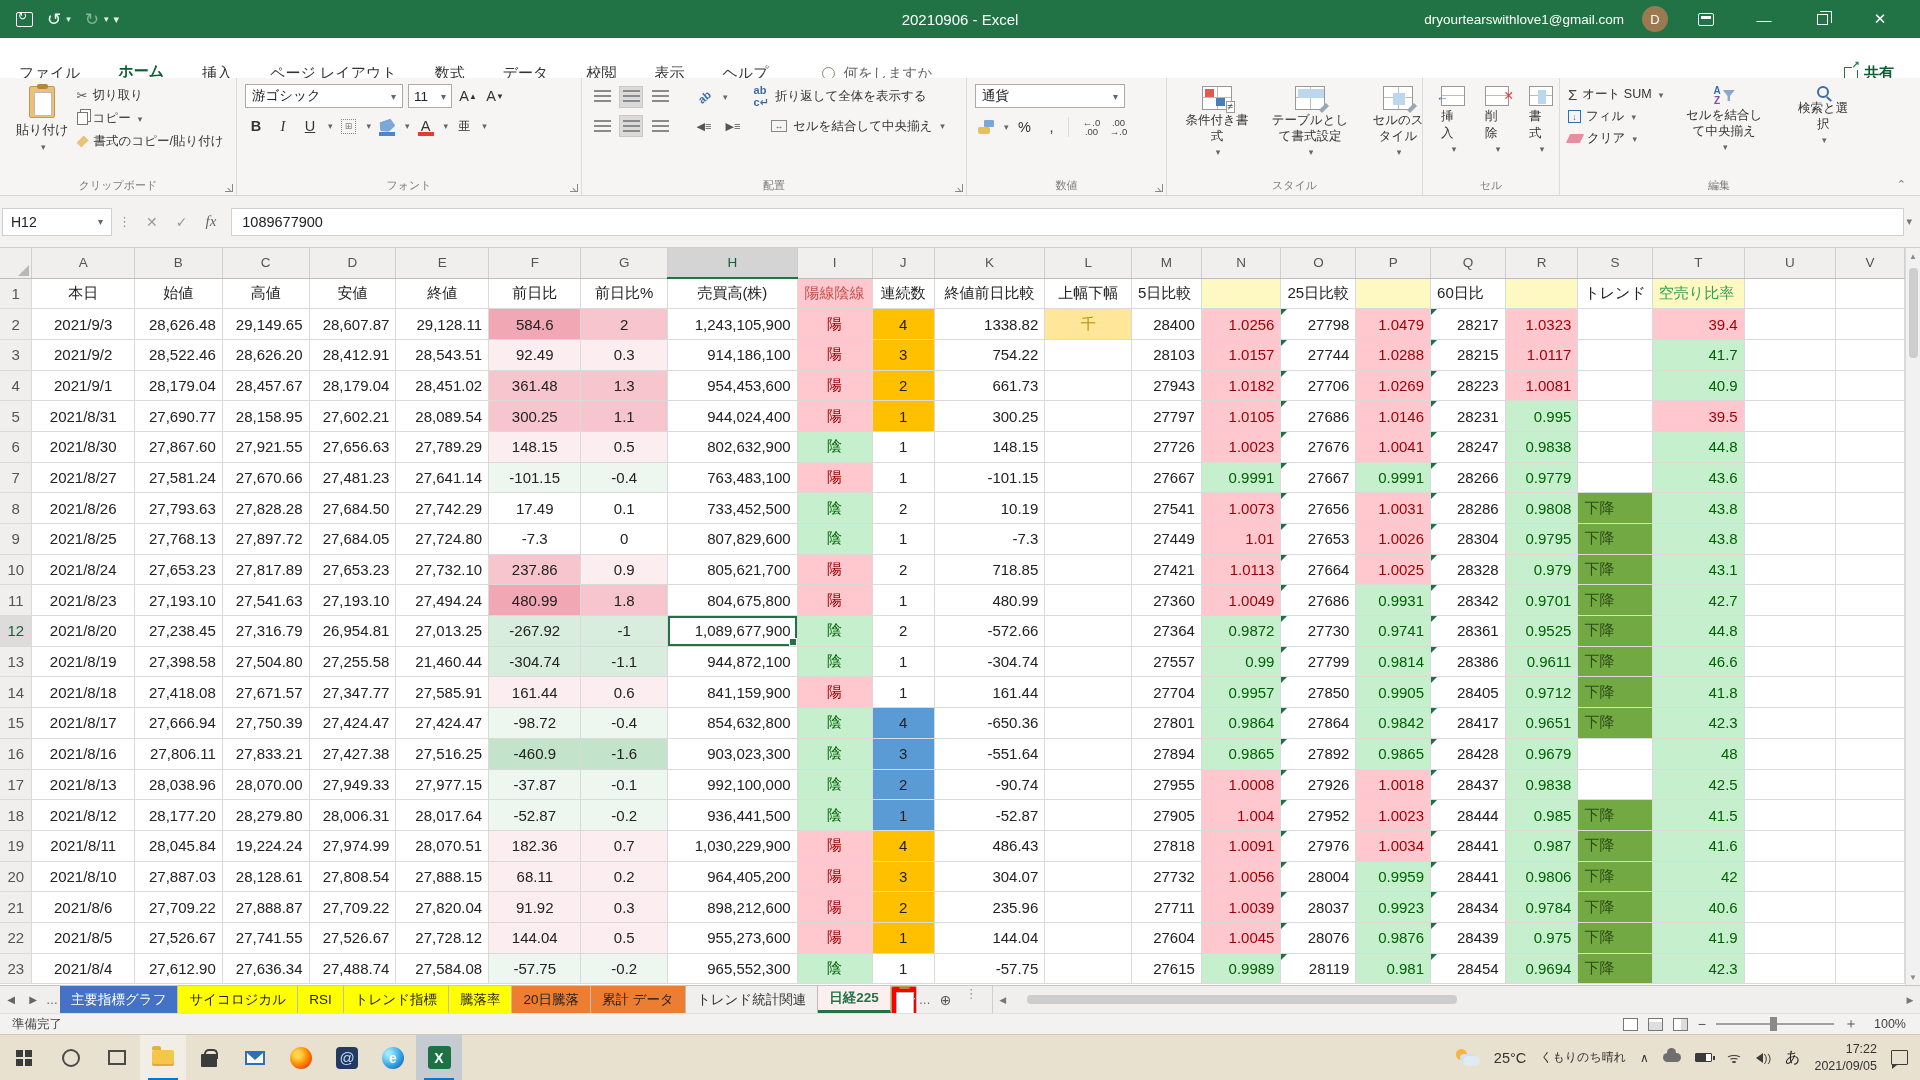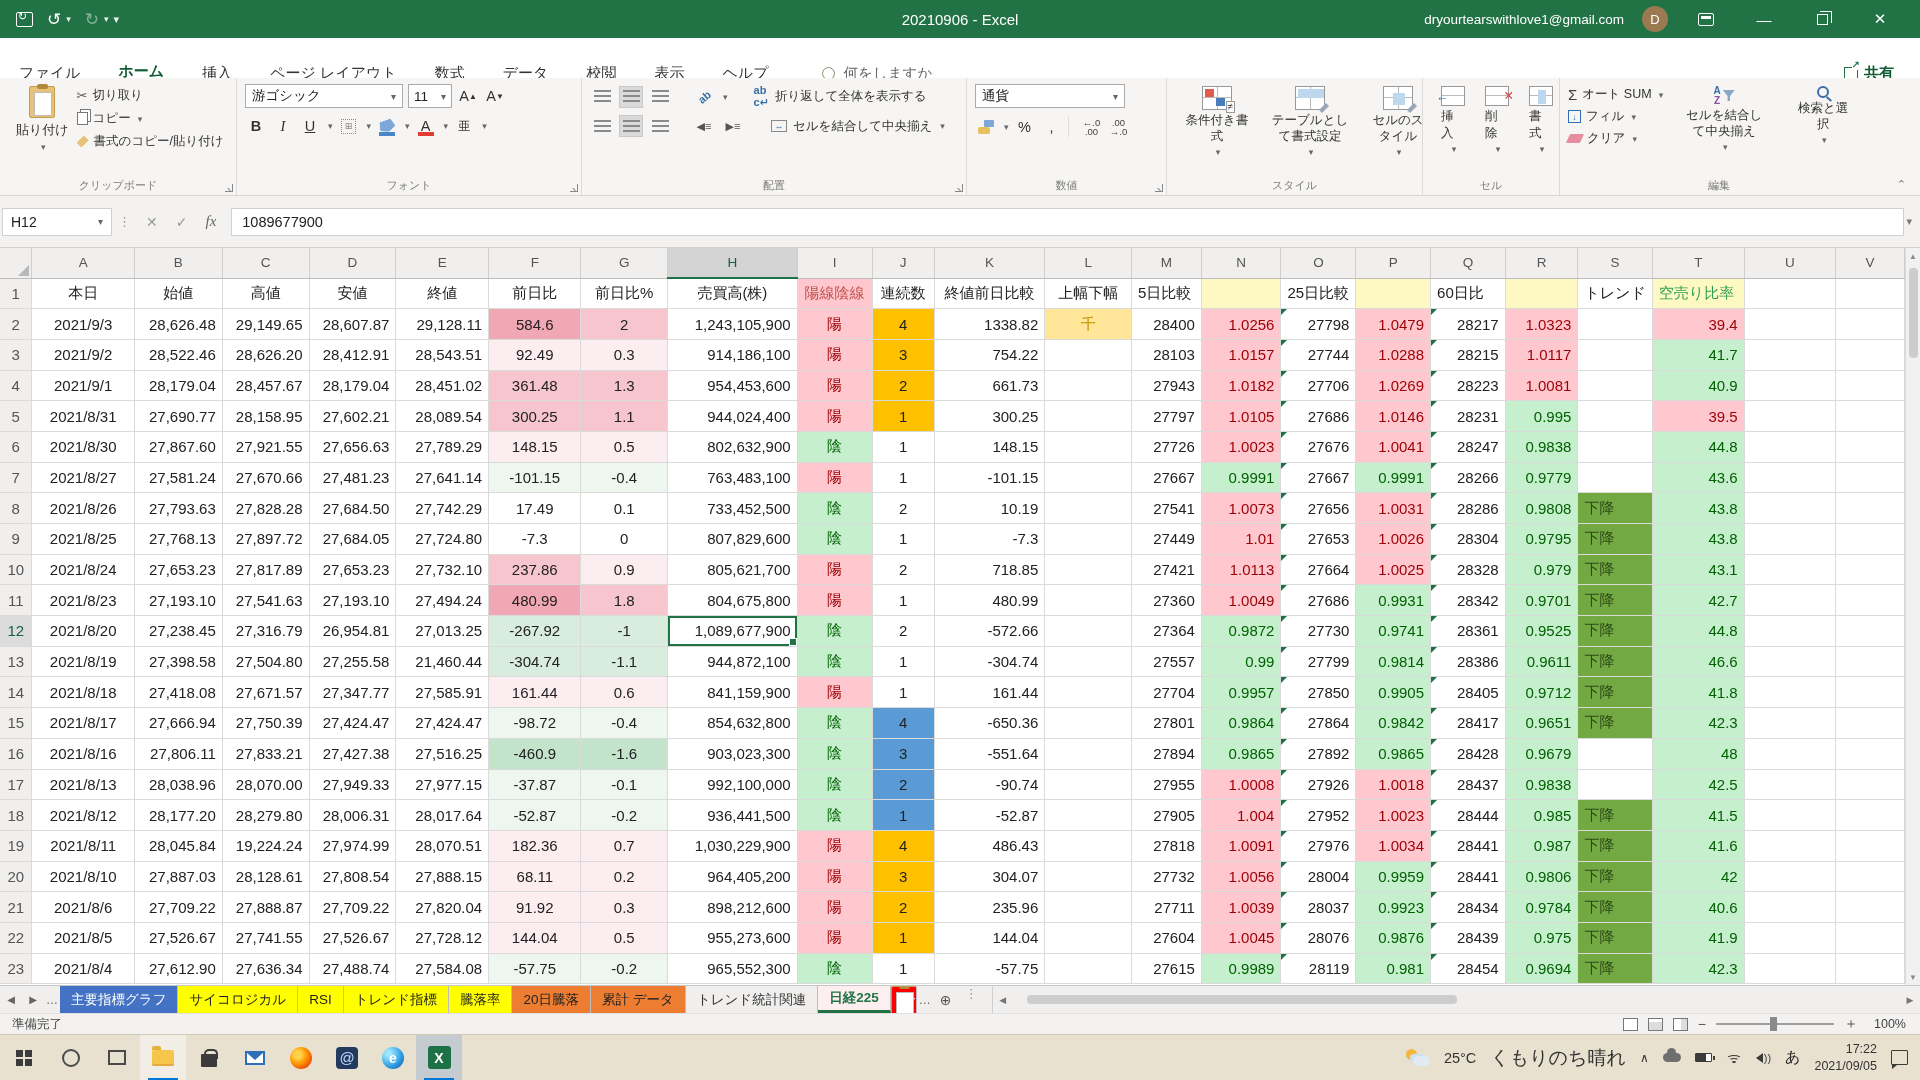--- a/index.html
+++ b/index.html
@@ -187,21 +187,21 @@
   .mailic::before{content:"";position:absolute;left:-1px;top:-1px;border-left:9px solid transparent;border-right:9px solid transparent;border-top:8px solid #2e6fb7}
   .ffx{width:22px;height:22px;border-radius:50%;background:radial-gradient(circle at 35% 35%,#ffd24a 18%,#ff9500 45%,#e8450e 80%)}
   .atic{width:22px;height:22px;border-radius:4px;background:#223a5e;color:#bcd6ff;display:grid;place-items:center;font-size:15px}
   .edgeic{width:22px;height:22px;border-radius:50%;background:radial-gradient(circle at 30% 30%,#9ee8ff 10%,#35a4e8 55%,#0c59a4 95%);color:#fff;display:grid;place-items:center;font-weight:bold;font-size:14px}
   .xlic{width:23px;height:23px;border-radius:3px;background:#1e7145;color:#fff;display:grid;place-items:center;font-weight:bold;font-size:14px}
   .tright{margin-left:auto;display:flex;align-items:center;gap:14px;padding-right:12px;color:#333}
   .wicon{width:24px;height:17px;position:relative}
   .wicon::before{content:"";position:absolute;left:0;top:0;width:11px;height:11px;border-radius:50%;background:#f5b63f}
   .wicon::after{content:"";position:absolute;right:0;bottom:0;width:17px;height:10px;border-radius:6px;background:#dfeaf2;box-shadow:-4px -3px 0 -1px #cfe0ee}
   .wtemp{font-size:14.5px}
-  .wdesc{font-size:19px}
+  .wdesc{font-size:12px}
   .chev{font-size:12px;color:#333}
   .cloudic{width:18px;height:9px;border-radius:6px;background:#6f6f6f;position:relative}
   .cloudic::before{content:"";position:absolute;left:4px;top:-5px;width:9px;height:9px;border-radius:50%;background:#6f6f6f}
   .battic{width:17px;height:9px;border:1.5px solid #3b3b3b;border-radius:1px;position:relative;background:linear-gradient(to right,#3b3b3b 70%,#fff 70%)}
   .battic::after{content:"";position:absolute;right:-4px;top:2px;width:2px;height:4px;background:#3b3b3b}
   .wifi{width:16px;height:11px;position:relative}
   .wifi i{position:absolute;bottom:0;left:50%;transform:translateX(-50%);border:1.6px solid #3b3b3b;border-bottom:none;border-left-color:transparent;border-right-color:transparent;border-radius:50% 50% 0 0}
   .wifi .a1{width:16px;height:8px}.wifi .a2{width:10px;height:5px}.wifi .a3{width:4px;height:2px;background:#3b3b3b;border:none;border-radius:50%}
   .spk{display:flex;align-items:center;gap:1px}
   .spkbody{width:0;height:0;border-top:5px solid transparent;border-bottom:5px solid transparent;border-right:7px solid #3b3b3b}

